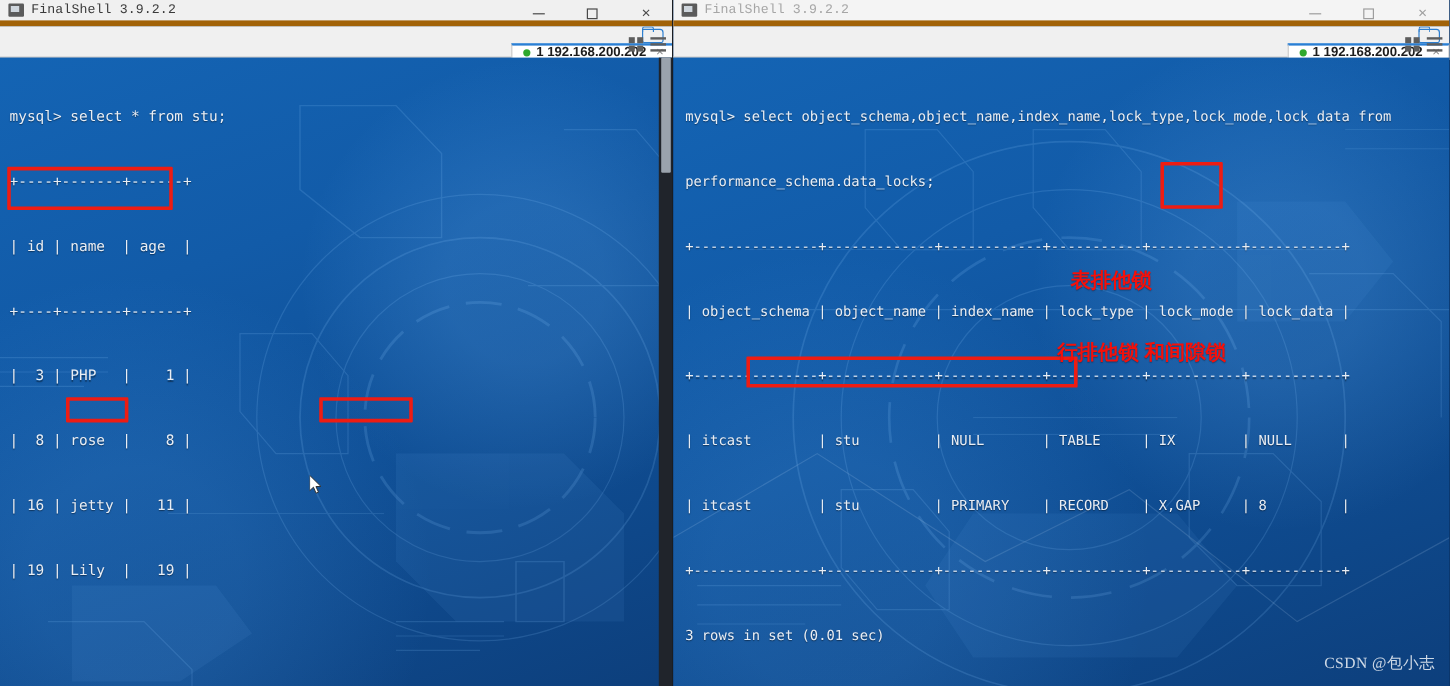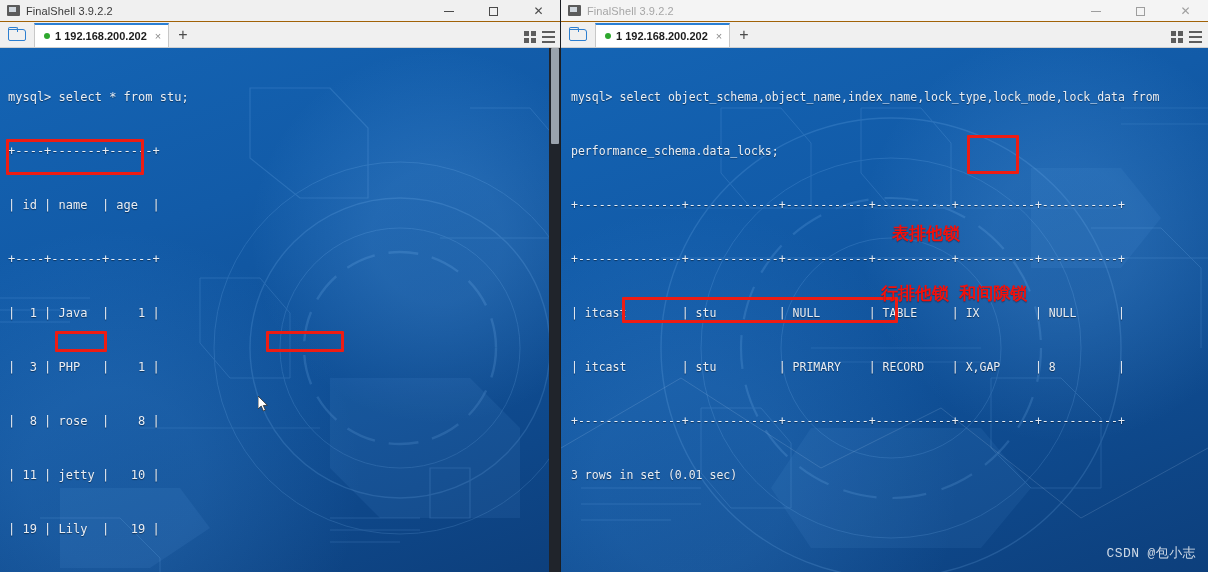--- a/index.html
+++ b/index.html
@@ -13,21 +13,22 @@
   .screen { position: relative; width: 1208px; height: 572px; }
 
   
   .win { position: absolute; top: 0; height: 572px; background: #0d3a72; overflow: hidden; }
   .win-left  { left: 0;   width: 561px; }
   .win-right { left: 561px; width: 647px; }
 
   .titlebar {
     position: relative; height: 22px; background: #f0f0f0;
     display: flex; align-items: center;
-    border-bottom: 1px solid #a16207;
+    border-bottom: 5px solid #a16207;
+    font-family: Liberation Mono, monospace;
   }
   .titlebar.inactive { background: #f4f4f4; }
   .app-icon {
     width: 13px; height: 11px; margin-left: 7px; margin-right: 6px;
     background: #5b5b5b; border-radius: 1px; position: relative; flex: none;
   }
   .app-icon::after {
     content: ""; position: absolute; left: 2px; top: 2px;
     width: 7px; height: 5px; background: #cfd6dd;
   }
@@ -39,21 +40,21 @@
     width: 45px; height: 22px; display: flex; align-items: center; justify-content: center;
     font-size: 12px; color: #4a4a4a; line-height: 1;
   }
   .titlebar.inactive .winbtn { color: #9e9e9e; }
   .winbtn .sq { width: 9px; height: 9px; border: 1px solid currentColor; }
   .winbtn .dash { width: 10px; height: 1px; background: currentColor; }
 
   
   .tabstrip {
     position: relative; height: 26px; background: #f0f0f0;
-    display: flex; align-items: flex-end; border-bottom: 1px solid #cfcfcf;
+    display: flex; align-items: flex-end; border-bottom: 1px solid #cfcfcf; flex-direction: column;
   }
   .folder-btn { width: 34px; height: 26px; display: flex; align-items: center; justify-content: center; }
   .folder-ico { width: 18px; height: 14px; position: relative; }
   .folder-ico::before {
     content: ""; position: absolute; inset: 2px 0 0 0;
     border: 1.4px solid #2d7fd0; border-radius: 1px 3px 2px 2px;
   }
   .folder-ico::after {
     content: ""; position: absolute; left: 0; top: 0; width: 8px; height: 4px;
     border: 1.4px solid #2d7fd0; border-bottom: none; border-radius: 2px 2px 0 0;
@@ -94,41 +95,41 @@
   }
   .term-right .term-text { left: 10px; font-size: 11.5px; }
   .ln { height: 18px; }
 
   
   .redbox { position: absolute; border: 3px solid #ee1c13; border-radius: 1px; }
 
   
   .redtext {
     position: absolute; color: #f5100a; white-space: nowrap;
-    font-family: Liberation Mono, monospace; font-weight: bold;
+    font-family: Liberation Sans, sans-serif; font-weight: bold;
     text-shadow: 0 1px 1px rgba(0,0,0,.3);
   }
 
   
   .mouse { position: absolute; width: 11px; height: 16px; }
 
   
   .vscroll {
     position: absolute; right: 0; top: 48px; bottom: 0; width: 12px;
     background: #20242b;
   }
   .vscroll .thumb {
     position: absolute; left: 2px; right: 2px; top: 0; height: 96px;
     background: #9aa3ad; border-radius: 1px;
   }
 
   
   .watermark {
     position: absolute; right: 12px; bottom: 10px;
-    font-family: Liberation Mono, monospace; font-size: 13px;
+    font-family: Liberation Serif, serif; font-size: 13px;
     color: rgba(255,255,255,.80); letter-spacing: .4px;
   }
 
   .seam { position: absolute; left: 560px; top: 0; width: 2px; height: 572px; background: #1a1d22; }
 </style>
 </head>
 <body>
 
 <div class="screen">
 
@@ -194,24 +195,23 @@
           <path d="M330 330 L470 330 L520 380 L520 470 L380 470 L330 420 Z"></path>
           <path d="M60 440 L180 440 L210 480 L150 520 L60 520 Z"></path>
         </g>
       </svg>
 
       <div class="term-text">
         <div class="ln">mysql&gt; select * from stu;</div>
         <div class="ln">+----+-------+------+</div>
         <div class="ln">| id | name  | age  |</div>
         <div class="ln">+----+-------+------+</div>
-        <div class="ln">|  1 | Java  |    1 |</div>
         <div class="ln">|  3 | PHP   |    1 |</div>
         <div class="ln">|  8 | rose  |    8 |</div>
-        <div class="ln">| 11 | jetty |   10 |</div>
+        <div class="ln">| 16 | jetty |   11 |</div>
         <div class="ln">| 19 | Lily  |   19 |</div>
         
         
         
         
         
         
         
         
         
@@ -302,20 +302,21 @@
         </g>
         <g stroke="#cfe6ff" fill="none" opacity=".28">
           <path d="M0 400 L120 330 L260 420 L380 360 L520 470 L647 400" stroke-width="1"></path>
         </g>
       </svg>
 
       <div class="term-text">
         <div class="ln">mysql&gt; select object_schema,object_name,index_name,lock_type,lock_mode,lock_data from</div>
         <div class="ln">performance_schema.data_locks;</div>
         <div class="ln">+---------------+-------------+------------+-----------+-----------+-----------+</div>
+        <div class="ln">| object_schema | object_name | index_name | lock_type | lock_mode | lock_data |</div>
         <div class="ln">+---------------+-------------+------------+-----------+-----------+-----------+</div>
         <div class="ln">| itcast        | stu         | NULL       | TABLE     | IX        | NULL      |</div>
         <div class="ln">| itcast        | stu         | PRIMARY    | RECORD    | X,GAP     | 8         |</div>
         <div class="ln">+---------------+-------------+------------+-----------+-----------+-----------+</div>
         <div class="ln">3 rows in set (0.01 sec)</div>
         
         
         
         
         

